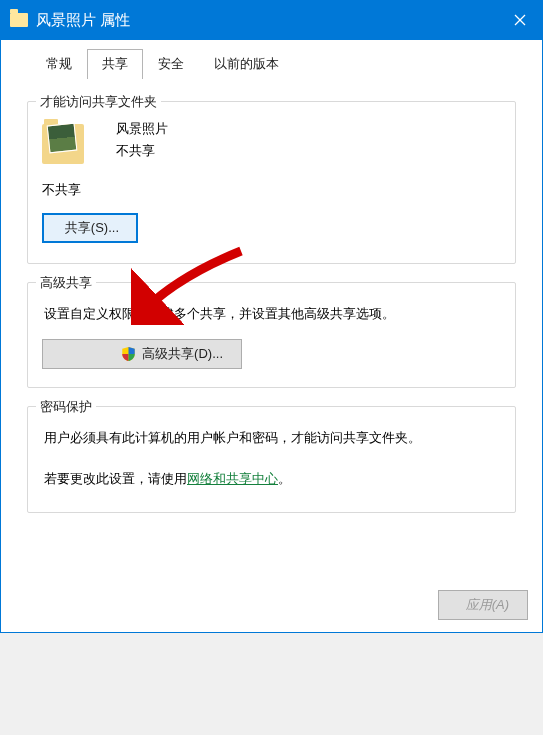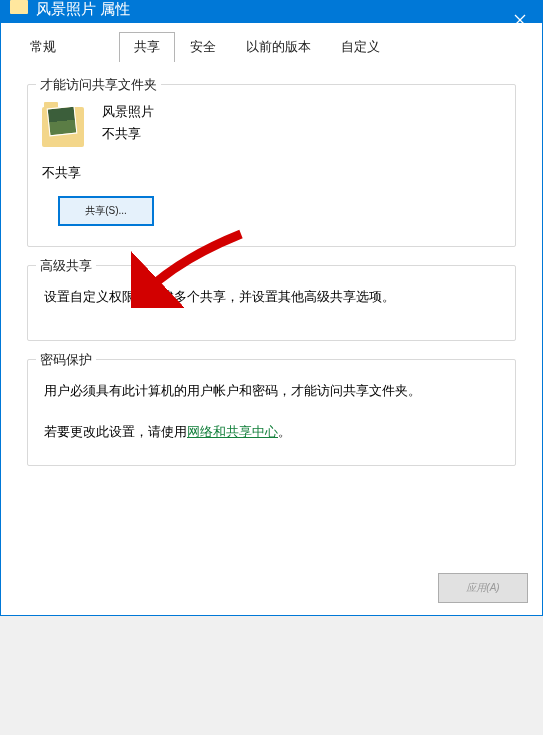--- a/index.html
+++ b/index.html
@@ -8,24 +8,25 @@
     width: 543px;
     height: 735px;
     font-family: "Microsoft YaHei", "Segoe UI", Tahoma, sans-serif;
     font-size: 13px;
     background: #f0f0f0;
     overflow: hidden;
   }
 
   
   .titlebar {
-    height: 23px;
+    height: 40px;
     background: #0078d7;
     color: #fff;
     display: flex;
+    align-items: center;
     padding: 0 10px 0 10px;
   }
   .titlebar .folder-icon {
     width: 18px; height: 14px;
     margin-right: 8px;
     background: #ffe79e;
     position: relative;
     border-radius: 1px;
   }
   .titlebar .folder-icon::before {
@@ -51,20 +52,21 @@
     color: #fff;
   }
 
   
   .client {
     border: 1px solid #0078d7;
     border-top: none;
     background: #fff;
     height: 593px;
     position: relative;
+    padding-left: 16px;
   }
 
   
   .tabstrip {
     display: flex;
     align-items: flex-end;
     padding: 10px 14px 0 14px;
     height: 38px;
     background: #fff;
   }
@@ -75,21 +77,20 @@
     border: 1px solid transparent;
     border-bottom: none;
     cursor: default;
     position: relative;
     top: 1px;
   }
   .tab.active {
     border-color: #b5b5b5;
     background: #fff;
     z-index: 3;
-    margin-left: 48px;
   }
   .tabline {
     position: absolute;
     left: 14px; right: 14px;
     top: 47px;
     height: 0;
     border-top: 1px solid #b5b5b5;
     z-index: 1;
   }
   .tab.active::after {
@@ -124,21 +125,21 @@
     background: #fff;
     padding: 0 4px;
     font-size: 13px;
     color: #222;
   }
 
   
   .folderrow {
     display: flex;
     align-items: flex-start;
-    gap: 14px;
+    gap: 28px;
     margin-bottom: 14px;
   }
   .folderrow .thumb {
     width: 46px; height: 46px;
     position: relative;
   }
   .folderrow .thumb .back {
     position: absolute; inset: 6px 4px 0 0;
     background: #f3d68a;
     border-radius: 2px;
@@ -153,31 +154,30 @@
     border:1px solid #fff;
     transform: rotate(-6deg);
   }
   .folderrow .lines { line-height: 1.7; }
 
   .pathblock { line-height: 1.8; margin-bottom: 12px; }
 
   .winbtn {
     display: inline-flex;
     align-items: center;
-    justify-content: center;
+    justify-content: flex-end;
     min-width: 96px;
     height: 30px;
     padding: 0 18px;
     background: #e1e1e1;
     border: 1px solid #adadad;
-    font-size: 10px;
+    font-size: 13px;
     font-family: inherit;
     color: #222;
     cursor: default;
-    margin-left: 16px;
   }
   .winbtn.focused {
     border: 2px solid #0078d7;
     background: #e5f1fb;
     padding: 0 17px;
     height: 30px;
   }
   .winbtn.wide { min-width: 200px; }
 
   .shield {
@@ -225,21 +225,20 @@
   </div>
 </div>
 
 <div class="client">
 
   <div class="tabstrip">
     <div class="tab">常规</div>
     <div class="tab active">共享</div>
     <div class="tab">安全</div>
     <div class="tab">以前的版本</div>
-    <div class="tab">自定义</div>
   </div>
   <div class="tabline"></div>
 
   <div class="panel">
 
     <div class="groupbox" style="padding-bottom:20px;">
       <span class="legend">才能访问共享文件夹</span>
 
       <div class="folderrow">
         <div class="thumb">
@@ -259,20 +258,31 @@
       <button class="winbtn focused">
         <span>共享(S)...</span>
       </button>
     </div>
 
     <div class="groupbox">
       <span class="legend">高级共享</span>
 
       <div class="desc">设置自定义权限，创建多个共享，并设置其他高级共享选项。</div>
 
+      <button class="winbtn wide">
+        <span class="shield">
+          <svg viewBox="0 0 16 18" width="15" height="16">
+            <path d="M8 1 L15 3 V9 C15 13 12 16 8 17 C4 16 1 13 1 9 V3 Z" fill="#ffcf00"></path>
+            <path d="M8 1 L15 3 V9 L8 9 Z" fill="#1e73d6"></path>
+            <path d="M8 9 L8 17 C4 16 1 13 1 9 Z" fill="#d13438"></path>
+            <path d="M8 9 L15 9 C15 13 12 16 8 17 Z" fill="#2ea44f"></path>
+          </svg>
+        </span>
+        <span>高级共享(D)...</span>
+      </button>
     </div>
 
     <div class="groupbox" style="margin-bottom:0;">
       <span class="legend">密码保护</span>
 
       <div class="desc" style="margin-bottom:18px;">用户必须具有此计算机的用户帐户和密码，才能访问共享文件夹。</div>
 
       <div class="desc" style="margin-bottom:4px;">
         <span>若要更改此设置，请使用</span><a href="#">网络和共享中心</a><span>。</span>
       </div>

